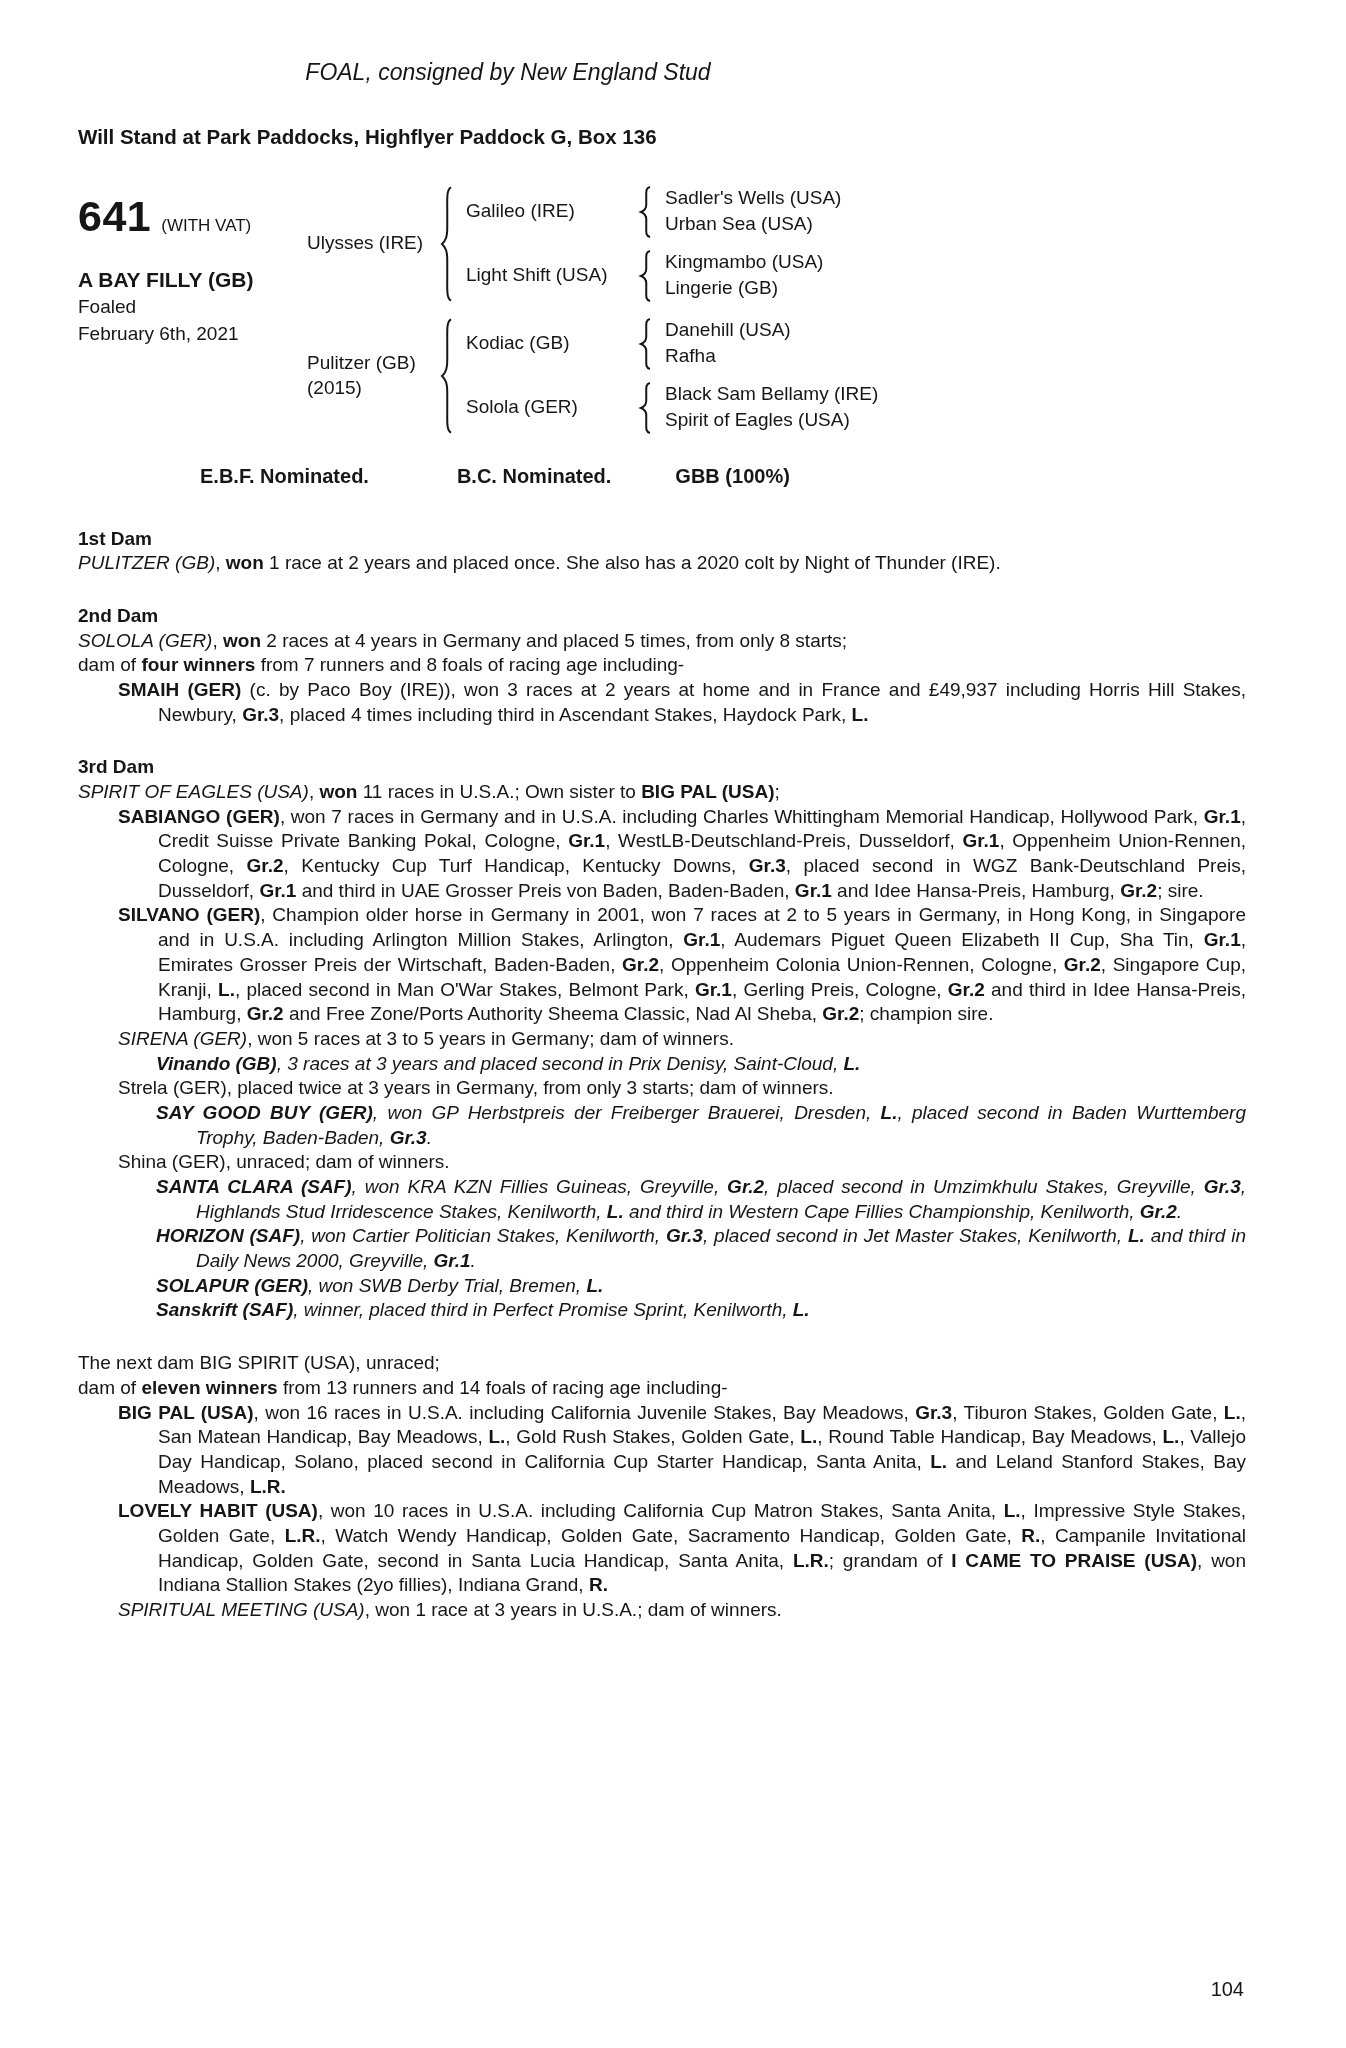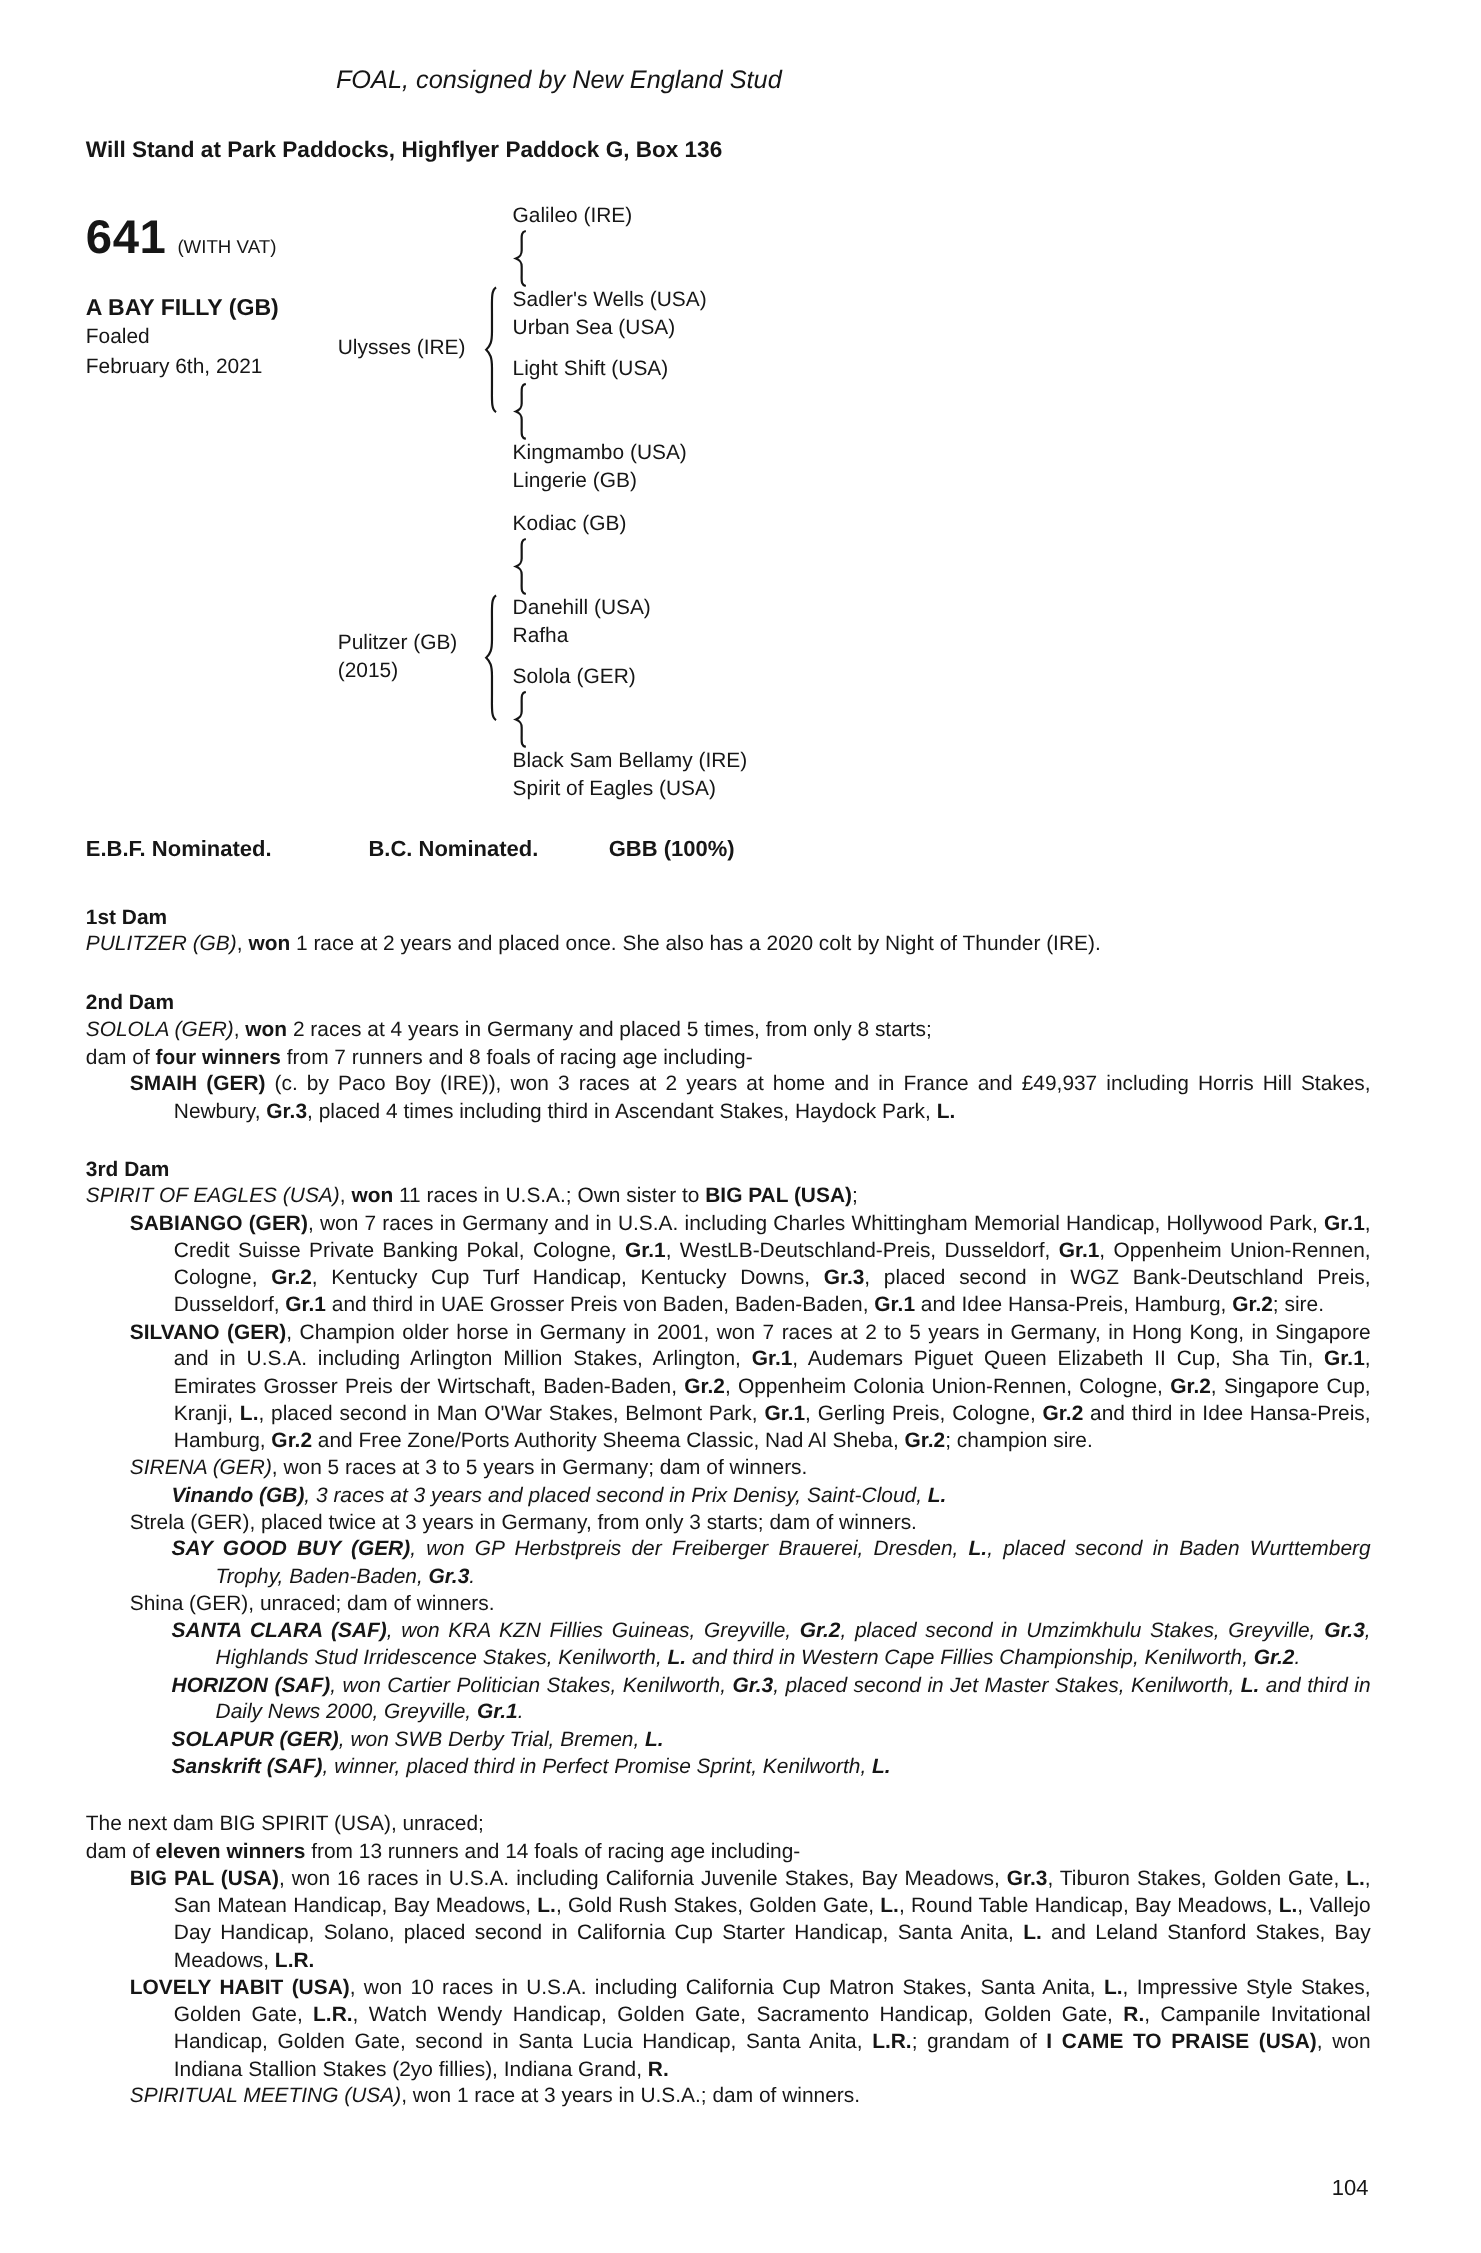--- a/index.html
+++ b/index.html
@@ -20,29 +20,29 @@
   .lotnum-row { display:flex; align-items:baseline; gap:10px; }
   .lotnum { font-size:43px; font-weight:700; line-height:1; letter-spacing:0.5px; }
   .vat { font-size:17px; }
   .horse-name { font-weight:700; font-size:21px; margin-top:28px; }
   .foaled { margin-top:2px; }
 
   .tree { display:flex; flex-direction:column; gap:14px; }
   .g1 { display:flex; align-items:center; }
   .g1name { width:132px; flex:none; }
   .g2stack { display:flex; flex-direction:column; gap:12px; }
-  .g2 { display:flex; align-items:flex-start;flex-direction:column; }
+  .g2 { display:flex; align-items:center; }
   .g2name { width:172px; flex:none; }
   .g3stack { display:flex; flex-direction:column; gap:1px; }
   .brace { flex:none; width:15px; margin-right:12px; }
   .brace.big { height:118px; }
   .brace.small { height:52px; }
 
   .noms { display:flex; font-weight:700; font-size:20px; margin:28px 0 38px; }
-  .noms span:nth-child(1){ }
+  .noms span:nth-child(1){ margin-left:122px; }
   .noms span:nth-child(2){ margin-left:88px; }
   .noms span:nth-child(3){ margin-left:64px; }
 
   .section { margin-bottom:28px; }
   .dam-head { font-weight:700; }
   p.line { text-align:justify; }
   p.l0 { padding-left:40px; text-indent:-40px; }
   p.l1 { margin-left:40px; padding-left:40px; text-indent:-40px; }
   p.l2 { margin-left:78px; padding-left:40px; text-indent:-40px;font-style:italic; }
   .b { font-weight:700; }

